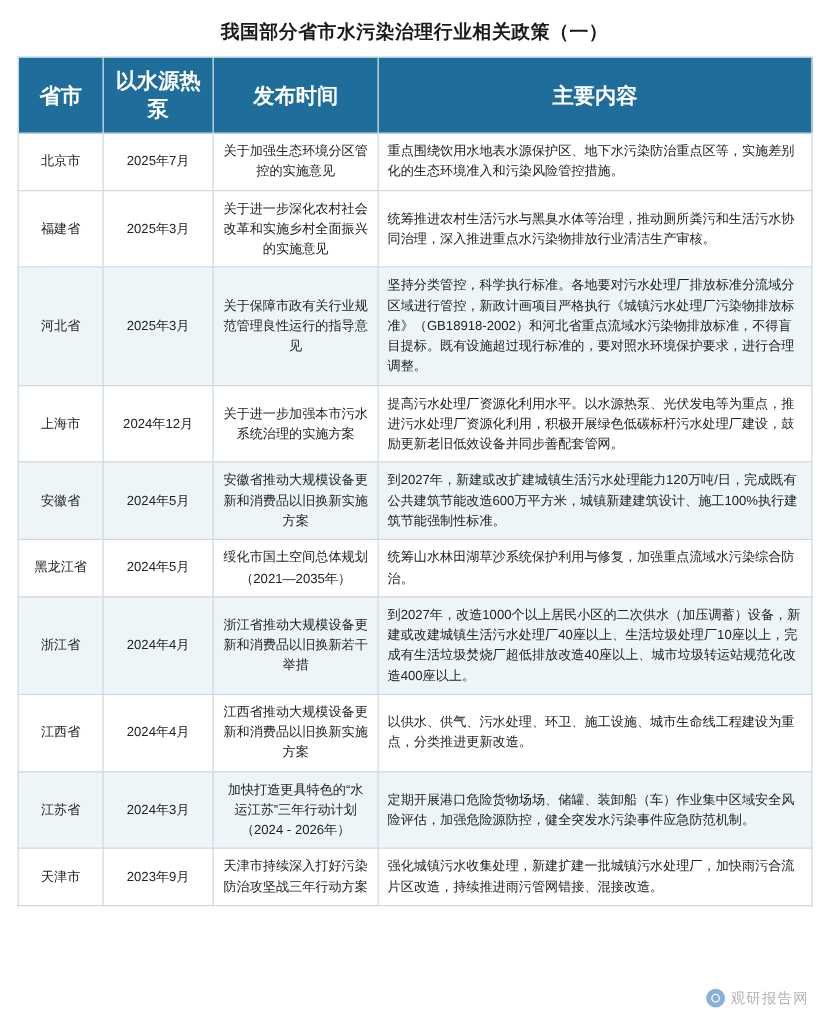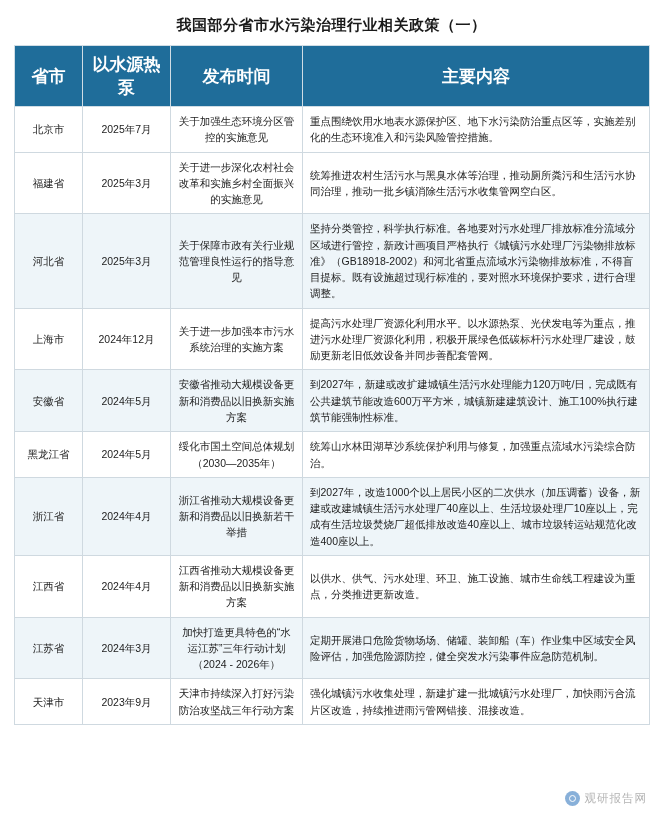--- a/index.html
+++ b/index.html
@@ -140,21 +140,21 @@
       <tr class="plain">
         <td class="c-prov">北京市</td>
         <td class="c-date">2025年7月</td>
         <td class="c-name">关于加强生态环境分区管控的实施意见</td>
         <td class="c-content">重点围绕饮用水地表水源保护区、地下水污染防治重点区等，实施差别化的生态环境准入和污染风险管控措施。</td>
       </tr>
       <tr class="plain">
         <td class="c-prov">福建省</td>
         <td class="c-date">2025年3月</td>
         <td class="c-name">关于进一步深化农村社会改革和实施乡村全面振兴的实施意见</td>
-        <td class="c-content">统筹推进农村生活污水与黑臭水体等治理，推动厕所粪污和生活污水协同治理，推动一批乡镇消除生活污水收集管网空白区。</td>
+        <td class="c-content">统筹推进农村生活污水与黑臭水体等治理，推动厕所粪污和生活污水协同治理，深入推进重点水污染物排放行业清洁生产审核。</td>
       </tr>
       <tr class="alt">
         <td class="c-prov">河北省</td>
         <td class="c-date">2025年3月</td>
         <td class="c-name">关于保障市政有关行业规范管理良性运行的指导意见</td>
         <td class="c-content">坚持分类管控，科学执行标准。各地要对污水处理厂排放标准分流域分区域进行管控，新政计画项目严格执行《城镇污水处理厂污染物排放标准》（GB18918-2002）和河北省重点流域水污染物排放标准，不得盲目提标。既有设施超过现行标准的，要对照水环境保护要求，进行合理调整。</td>
       </tr>
       <tr class="plain">
         <td class="c-prov">上海市</td>
         <td class="c-date">2024年12月</td>
@@ -163,21 +163,21 @@
       </tr>
       <tr class="alt">
         <td class="c-prov">安徽省</td>
         <td class="c-date">2024年5月</td>
         <td class="c-name">安徽省推动大规模设备更新和消费品以旧换新实施方案</td>
         <td class="c-content">到2027年，新建或改扩建城镇生活污水处理能力120万吨/日，完成既有公共建筑节能改造600万平方米，城镇新建建筑设计、施工100%执行建筑节能强制性标准。</td>
       </tr>
       <tr class="plain">
         <td class="c-prov">黑龙江省</td>
         <td class="c-date">2024年5月</td>
-        <td class="c-name">绥化市国土空间总体规划（2030—2035年）</td>
+        <td class="c-name">绥化市国土空间总体规划（2021—2035年）</td>
         <td class="c-content">统筹山水林田湖草沙系统保护利用与修复，加强重点流域水污染综合防治。</td>
       </tr>
       <tr class="alt">
         <td class="c-prov">浙江省</td>
         <td class="c-date">2024年4月</td>
         <td class="c-name">浙江省推动大规模设备更新和消费品以旧换新若干举措</td>
         <td class="c-content">到2027年，改造1000个以上居民小区的二次供水（加压调蓄）设备，新建或改建城镇生活污水处理厂40座以上、生活垃圾处理厂10座以上，完成有生活垃圾焚烧厂超低排放改造40座以上、城市垃圾转运站规范化改造400座以上。</td>
       </tr>
       <tr class="plain">
         <td class="c-prov">江西省</td>

